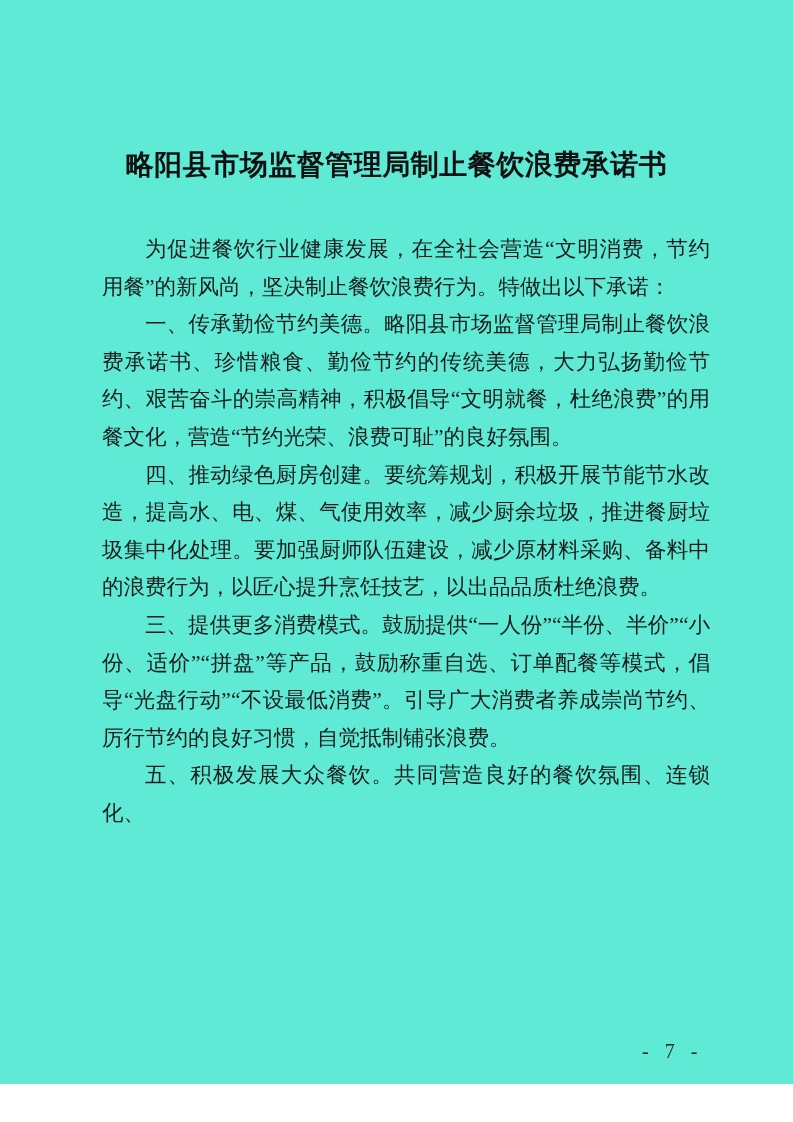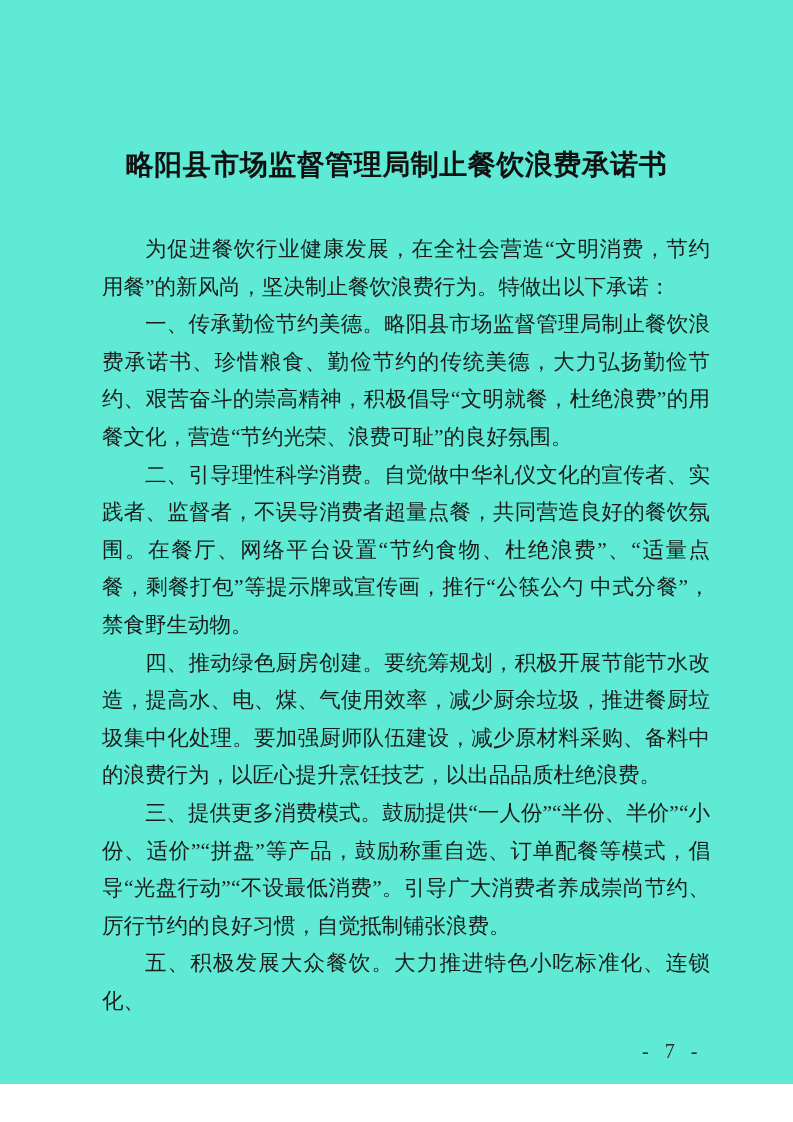--- a/index.html
+++ b/index.html
@@ -56,20 +56,19 @@
 </style>
 </head>
 <body>
 
 <div class="page">
   <h1 class="doc-title">略阳县市场监督管理局制止餐饮浪费承诺书</h1>
 
   <div class="doc-body">
     <p>为促进餐饮行业健康发展，在全社会营造“文明消费，节约用餐”的新风尚，坚决制止餐饮浪费行为。特做出以下承诺：</p>
     <p>一、传承勤俭节约美德。略阳县市场监督管理局制止餐饮浪费承诺书、珍惜粮食、勤俭节约的传统美德，大力弘扬勤俭节约、艰苦奋斗的崇高精神，积极倡导“文明就餐，杜绝浪费”的用餐文化，营造“节约光荣、浪费可耻”的良好氛围。</p>
-    <p>二、引导理性科学消费。自觉做中华礼仪文化的宣传者、实践者、监督者，不误导消费者超量点餐，共同营造良好的餐饮氛围。在餐厅、网络平台设置“节约食物、杜绝浪费”、“适量点餐，剩餐打包”等提示牌或宣传画，推行“公筷公勺 中式分餐”，禁食野生动物。</p>
     <p>四、推动绿色厨房创建。要统筹规划，积极开展节能节水改造，提高水、电、煤、气使用效率，减少厨余垃圾，推进餐厨垃圾集中化处理。要加强厨师队伍建设，减少原材料采购、备料中的浪费行为，以匠心提升烹饪技艺，以出品品质杜绝浪费。</p>
     <p>三、提供更多消费模式。鼓励提供“一人份”“半份、半价”“小份、适价”“拼盘”等产品，鼓励称重自选、订单配餐等模式，倡导“光盘行动”“不设最低消费”。引导广大消费者养成崇尚节约、厉行节约的良好习惯，自觉抵制铺张浪费。</p>
-    <p>五、积极发展大众餐饮。大力推进特色小吃标准化、连锁化、</p>
+    <p>五、积极发展大众餐饮。共同营造良好的餐饮氛围、连锁化、</p>
   </div>
 
   <div class="page-number">- 7 -</div>
 </div>
 
 </body></html>

